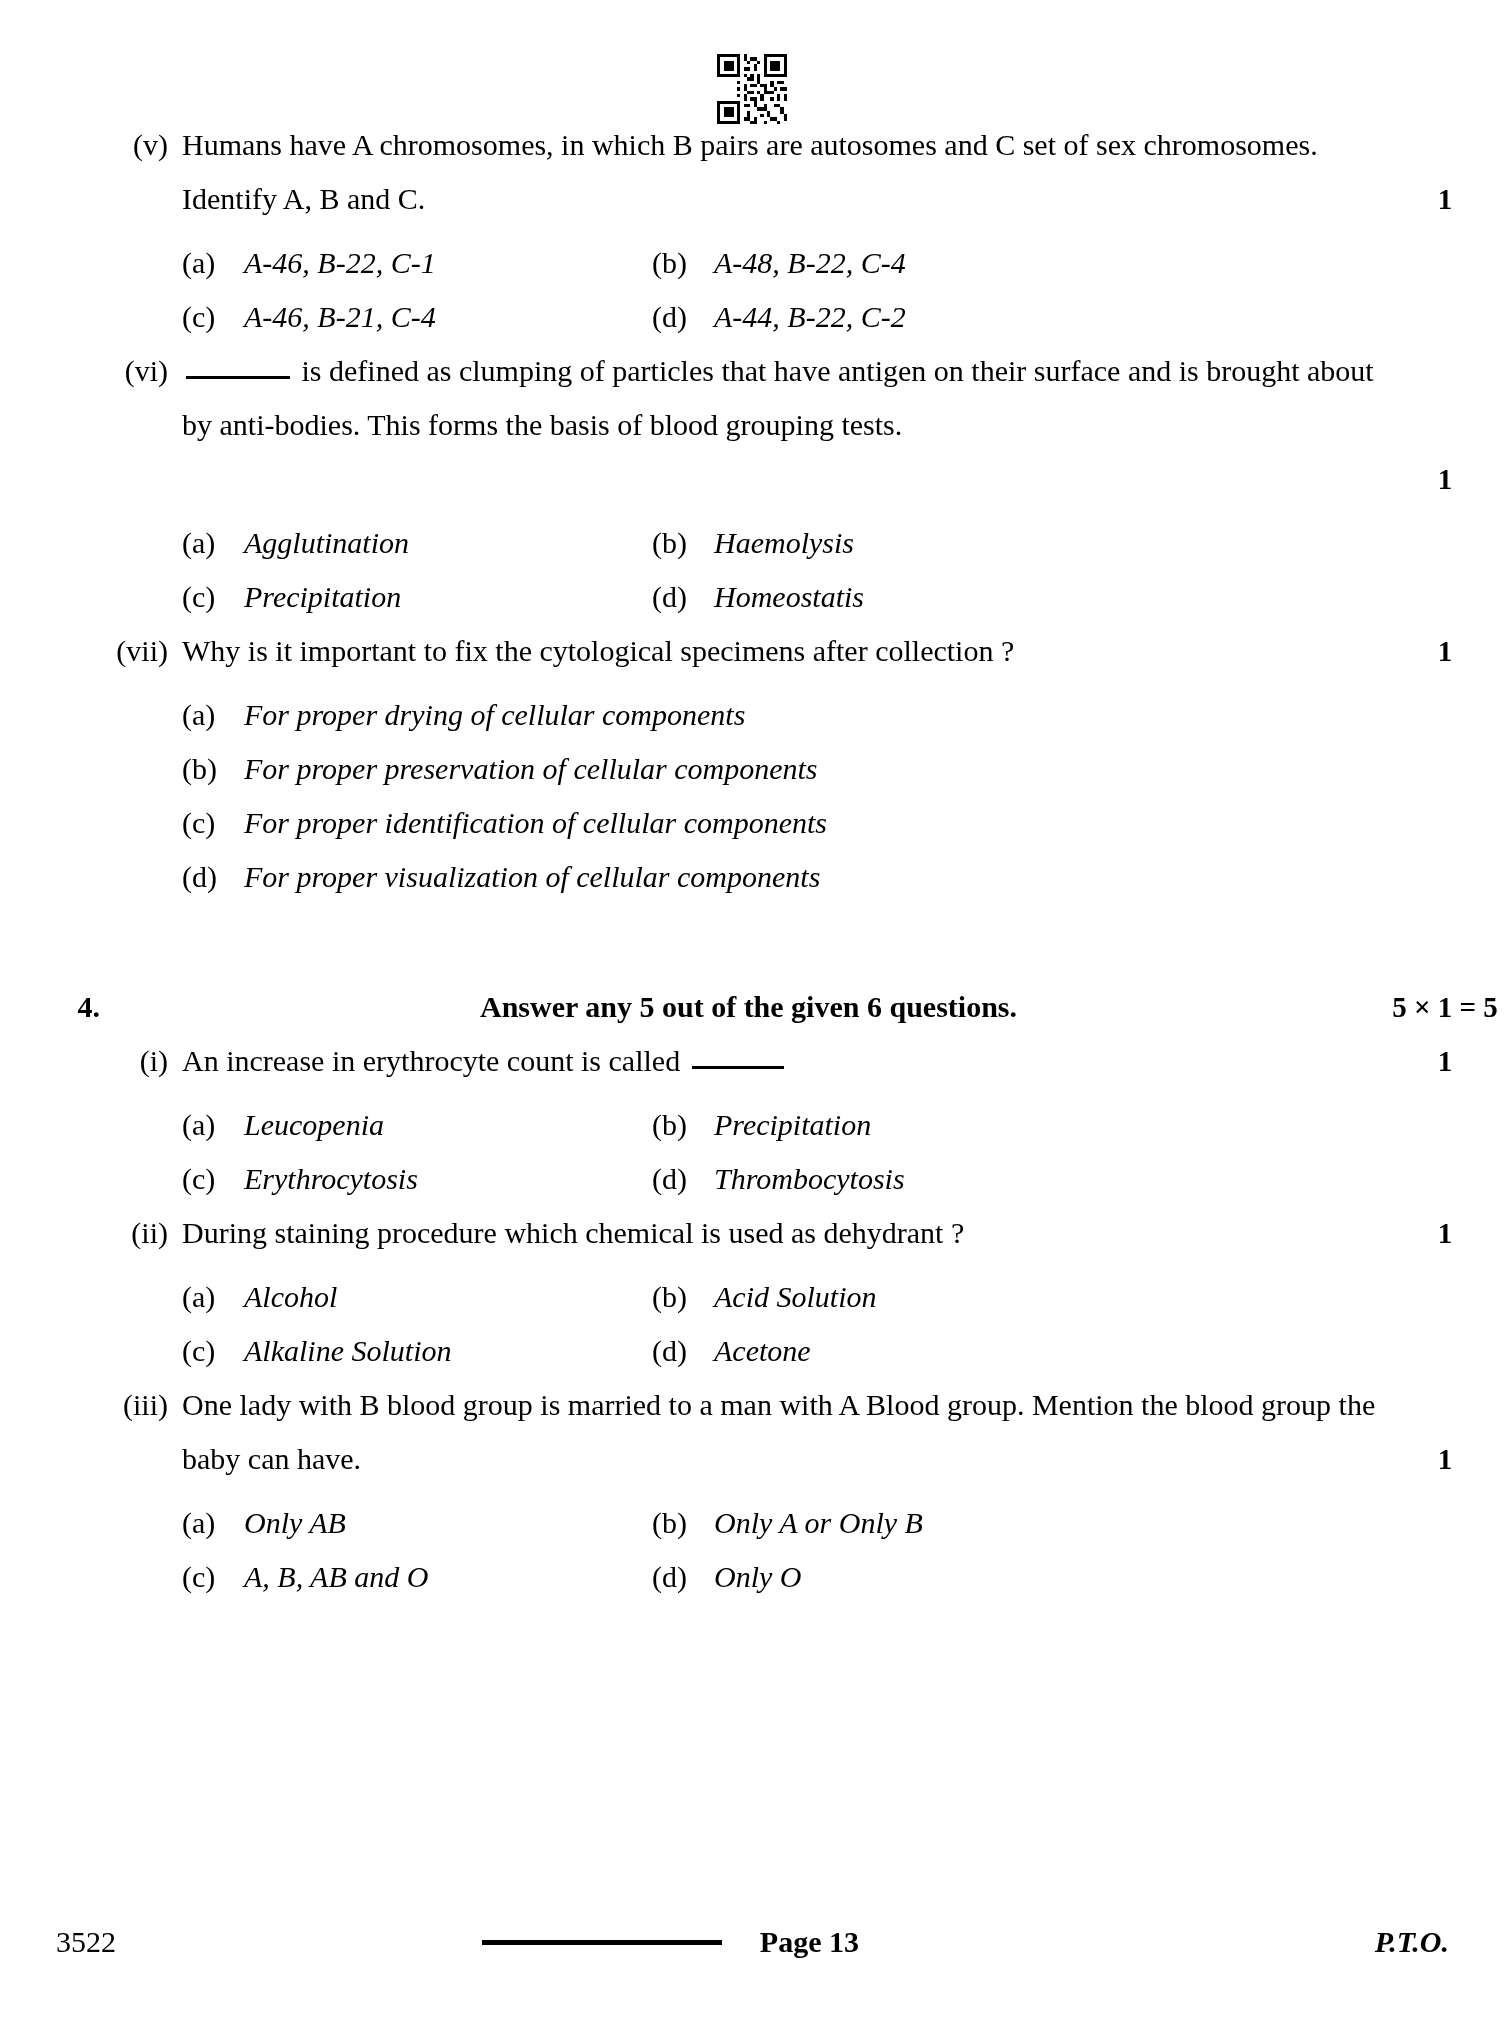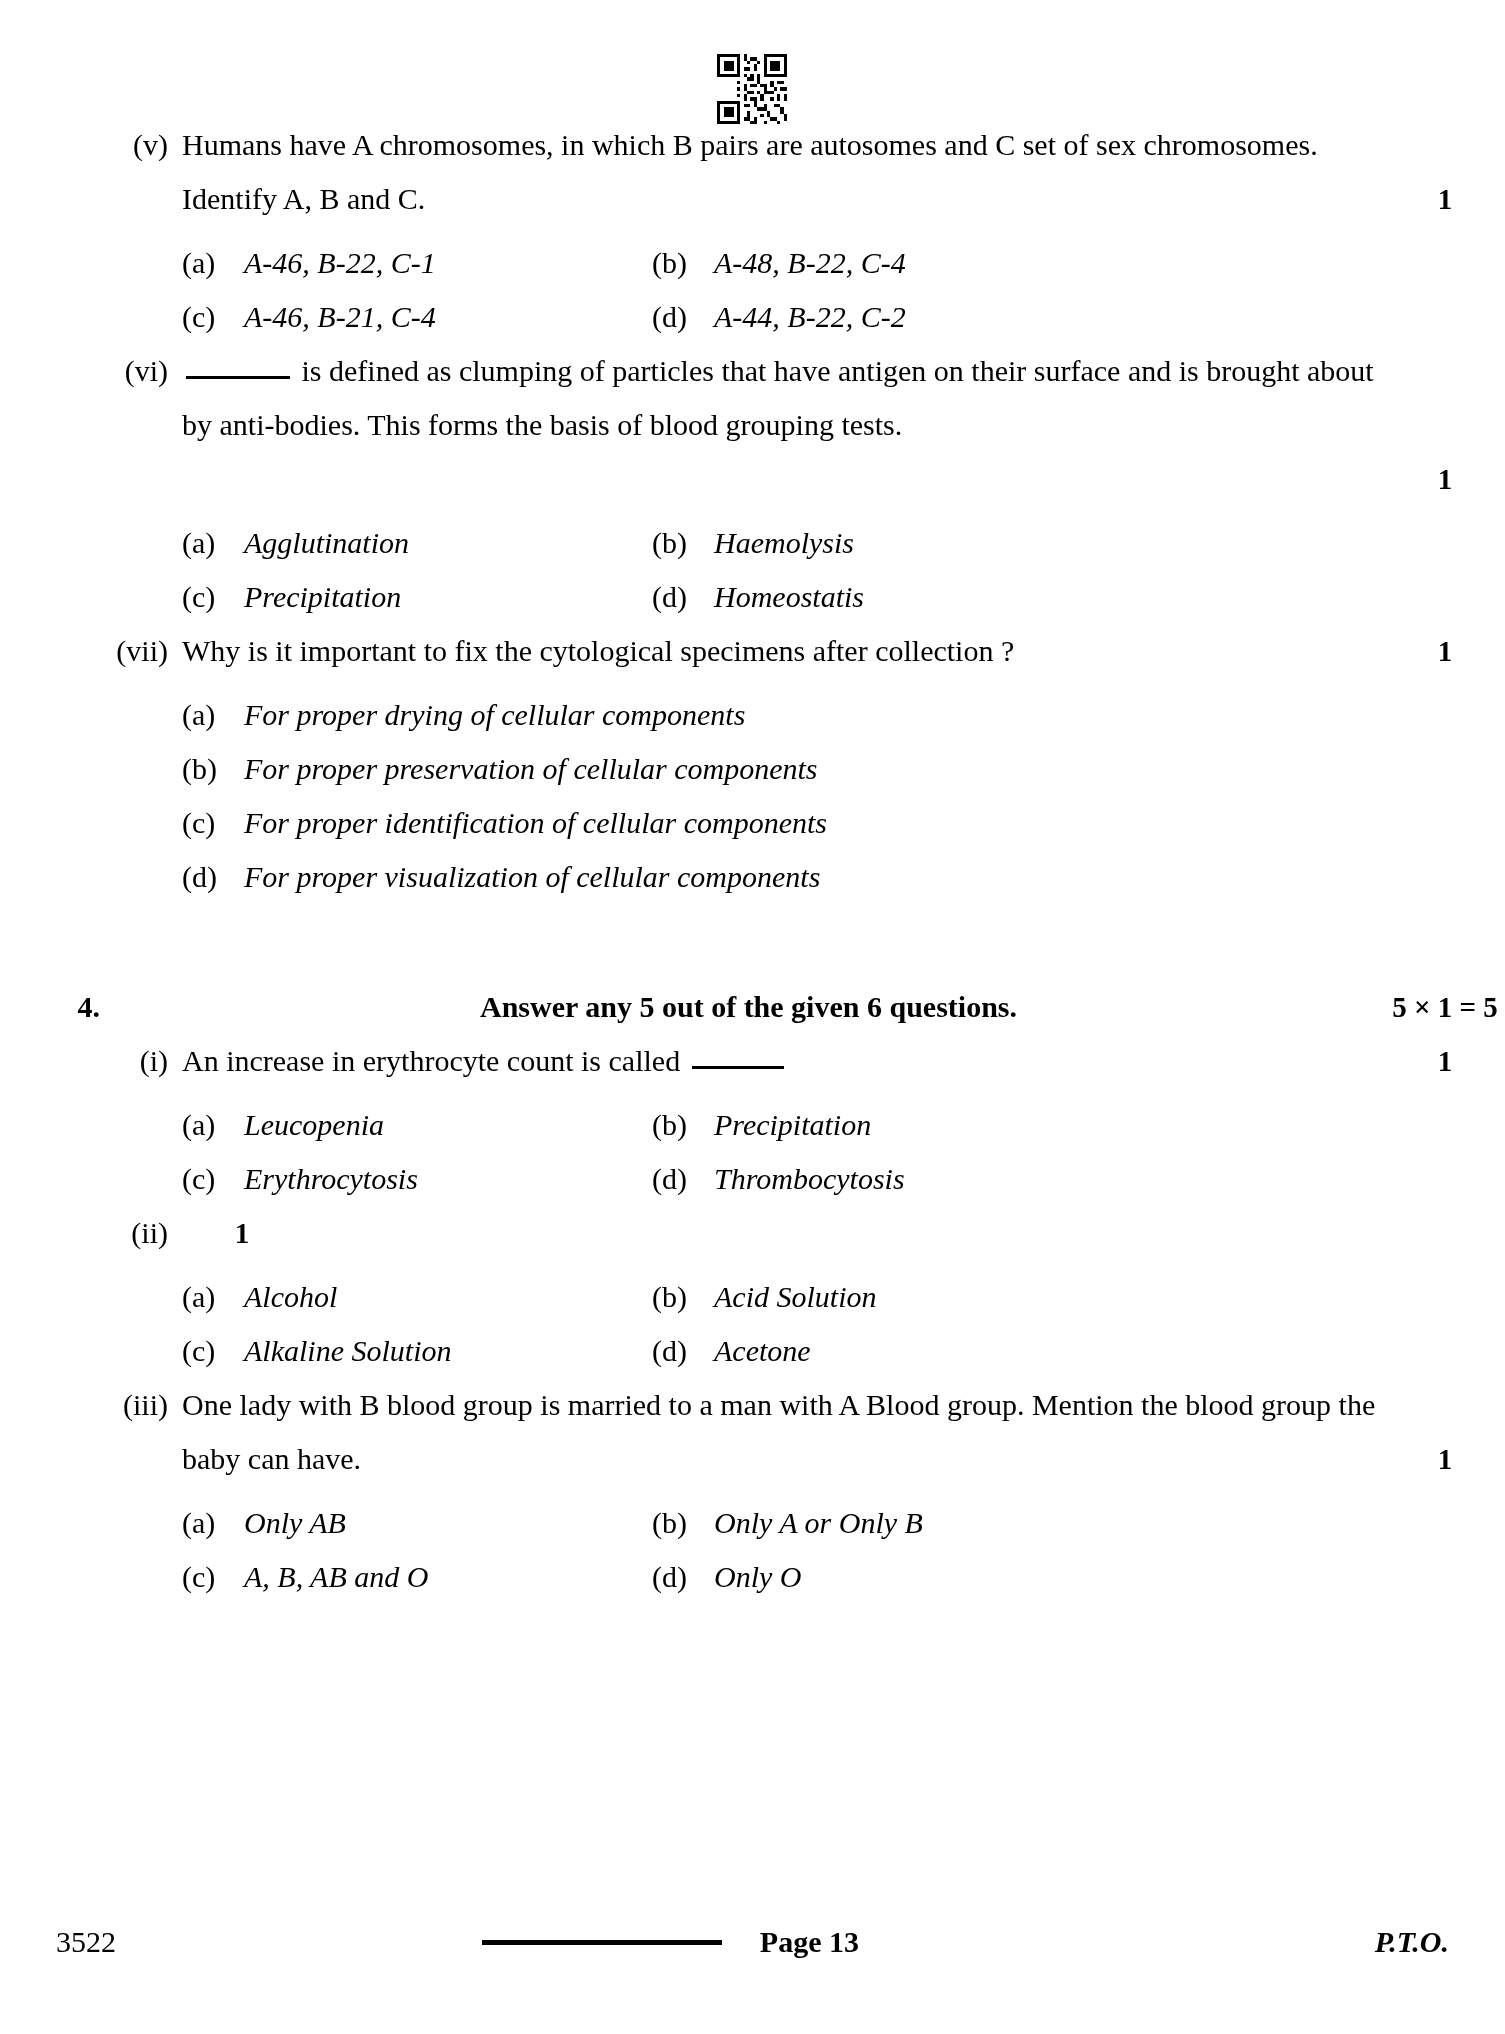--- a/index.html
+++ b/index.html
@@ -395,20 +395,21 @@
         </div>
         <div class="opt-cell col-b">
           <span class="opt-letter">(d)</span>
           <span class="opt-text">Thrombocytosis</span>
         </div>
       </div>
     </div>
 
     <div class="qrow">
       <div class="num-roman">(ii)</div>
+      <div class="qbody">During staining procedure which chemical is used as dehydrant ?</div>
       <div class="marks">1</div>
     </div>
     <div class="spacer-sm"></div>
     <div class="options">
       <div class="opt-pair">
         <div class="opt-cell col-a">
           <span class="opt-letter">(a)</span>
           <span class="opt-text">Alcohol</span>
         </div>
         <div class="opt-cell col-b">

